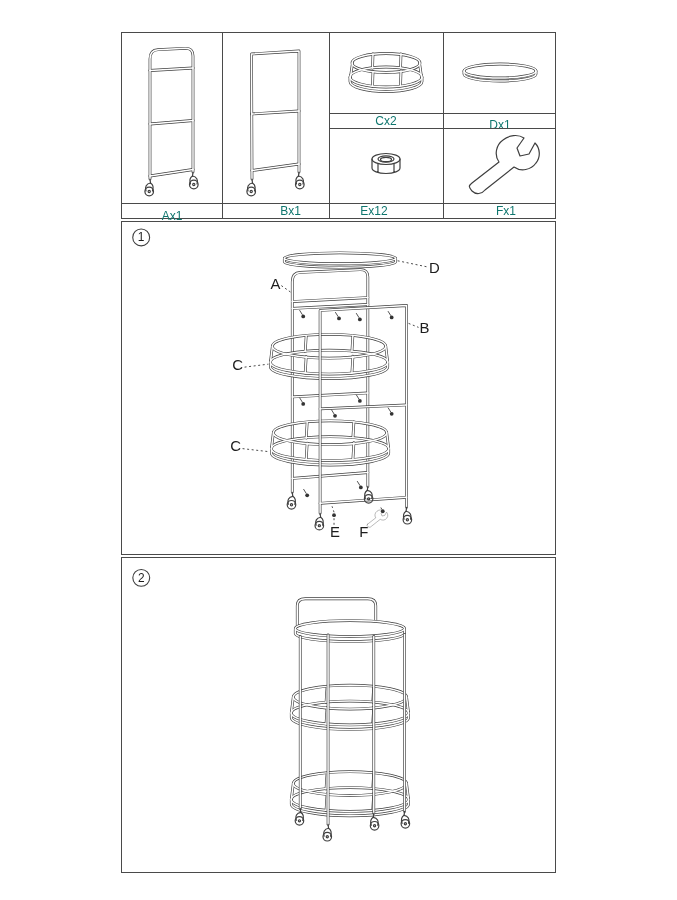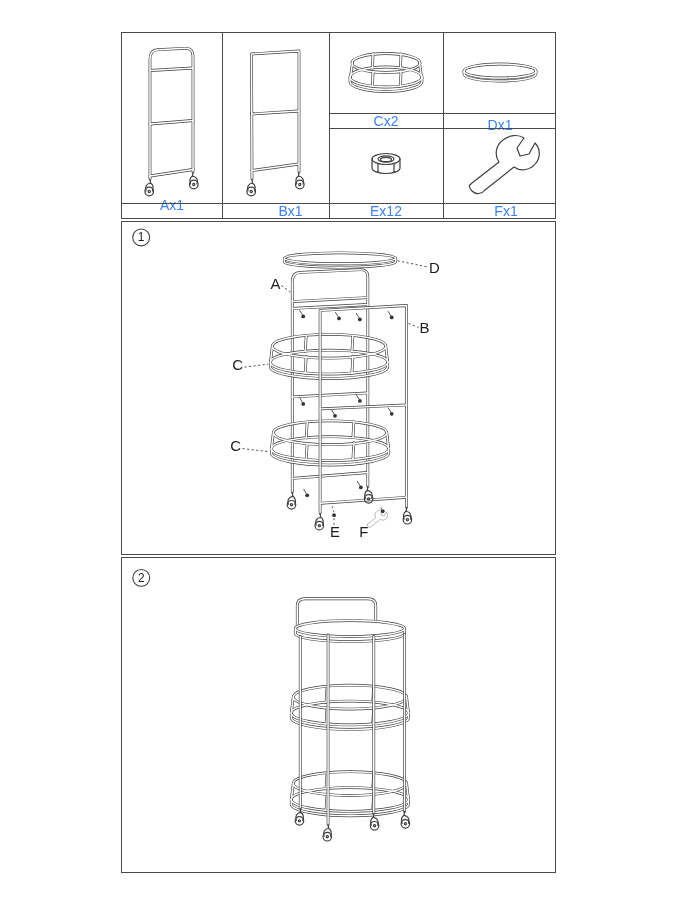--- a/index.html
+++ b/index.html
@@ -4,21 +4,21 @@
 <style>
   html,body{margin:0;padding:0;background:#ffffff;}
   .sheet{position:relative;width:677px;height:900px;background:#ffffff;overflow:hidden;
          font-family:"Liberation Sans", sans-serif;color:#1e1e1e;}
   .box{position:absolute;left:121px;width:435px;border:1px solid #4a4a4a;box-sizing:border-box;background:#fff;}
   .parts-box{top:32px;height:187px;}
   .step1-box{top:221px;height:334px;}
   .step2-box{top:557px;height:316px;}
   .cell{position:absolute;display:flex;align-items:center;justify-content:center;}
   .lbl{position:absolute;display:flex;align-items:center;justify-content:center;
-       font-size:14px;color:#3b82f6;}
+       font-size:12px;color:#0f766e;}
   .divider{position:absolute;background:#4a4a4a;}
   .stepsvg{position:absolute;left:0;top:0;width:100%;height:100%;display:block;}
   
   .ln{fill:none;stroke:#3f3f3f;stroke-width:1.2;stroke-linecap:round;stroke-linejoin:round;}
   .tube-o{fill:none;stroke:#3f3f3f;stroke-width:2.8;stroke-linecap:round;stroke-linejoin:round;}
   .tube-i{fill:none;stroke:#ffffff;stroke-width:1.5;stroke-linecap:round;stroke-linejoin:round;}
   .dot{fill:#333;stroke:none;}
   .dash{fill:none;stroke:#4a4a4a;stroke-width:1;stroke-dasharray:2,2.6;}
   .callout{font-family:"Liberation Sans",sans-serif;font-size:15px;fill:#1d1d1d;}
   .badge-c{fill:none;stroke:#3f3f3f;stroke-width:1.1;}
@@ -143,25 +143,25 @@
           <path d="M43,31 L43,40 M71,31 L71,40 M49,35.8 L49,44.5 M65,35.8 L65,44.5 M43,40 A14,5.5 0 0 0 71,40"></path>
         </g>
       </svg>
     </div>
     <div class="cell" style="left:321px;top:95px;width:114px;height:75px">
       <svg width="114" height="75" viewBox="0 0 114 75">
         <use href="#wrench-path" class="ln" transform="translate(6,2)"></use>
       </svg>
     </div>
 
-    <div class="lbl" style="left:0;top:164px;width:100px;height:15px">Ax1</div>
+    <div class="lbl" style="left:0;top:175px;width:100px;height:15px">Ax1</div>
     <div class="lbl" style="left:115px;top:170px;width:107px;height:15px">Bx1</div>
     <div class="lbl" style="left:207px;top:80px;width:114px;height:15px">Cx2</div>
     <div class="lbl" style="left:321px;top:84px;width:114px;height:15px">Dx1</div>
-    <div class="lbl" style="left:207px;top:170px;width:114px;height:15px">Ex12</div>
+    <div class="lbl" style="left:195px;top:170px;width:114px;height:15px">Ex12</div>
     <div class="lbl" style="left:327px;top:170px;width:114px;height:15px">Fx1</div>
 
     <div class="divider" style="left:100px;top:0;width:1px;height:185px"></div>
     <div class="divider" style="left:207px;top:0;width:1px;height:185px"></div>
     <div class="divider" style="left:321px;top:0;width:1px;height:185px"></div>
     <div class="divider" style="left:0;top:170px;width:433px;height:1px"></div>
     <div class="divider" style="left:207px;top:80px;width:226px;height:1px"></div>
     <div class="divider" style="left:207px;top:95px;width:226px;height:1px"></div>
   </div>
 

